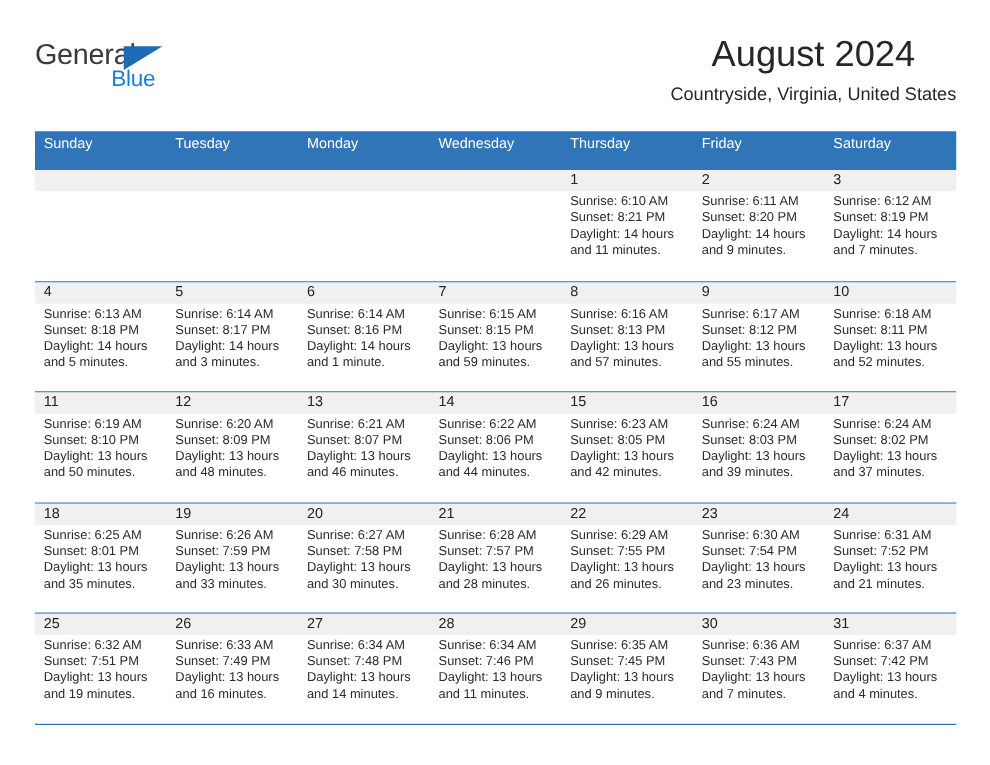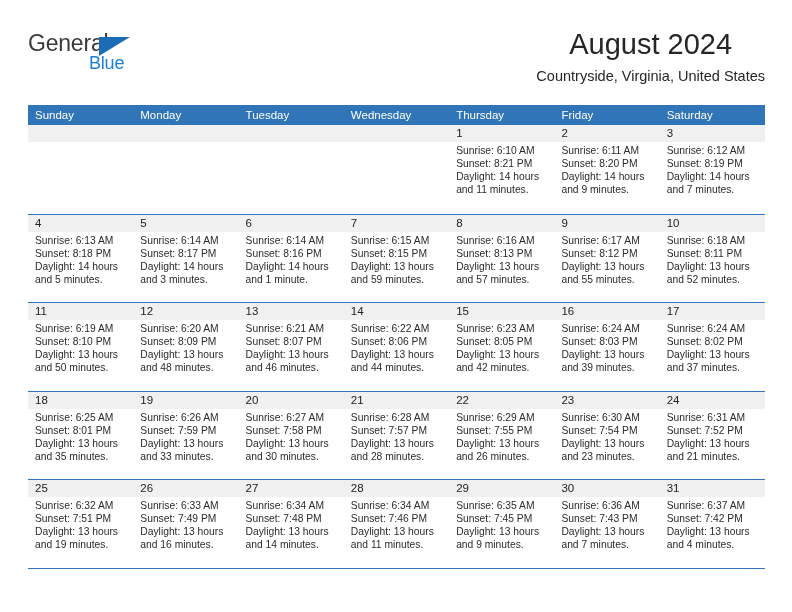--- a/index.html
+++ b/index.html
@@ -87,21 +87,21 @@
   
   .calendar {
     position: absolute;
     left: 28px;
     top: 105px;
     width: 737px;
   }
   .weekday-row {
     display: flex;
     background: #3075b8;
-    height: 20px;
+    height: 31px;
   }
   .weekday {
     flex: 1 1 0;
     color: #ffffff;
     font-size: 11.5px;
     line-height: 20px;
     padding-left: 7px;
     box-sizing: border-box;
     white-space: nowrap;
   }
@@ -176,22 +176,22 @@
     <div class="title-block">
       <div class="month-title">August 2024</div>
       <div class="location-title">Countryside, Virginia, United States</div>
     </div>
 
   </div>
 
   <div class="calendar">
     <div class="weekday-row">
       <div class="weekday">Sunday</div>
+      <div class="weekday">Tuesday</div>
       <div class="weekday">Monday</div>
-      <div class="weekday">Tuesday</div>
       <div class="weekday">Wednesday</div>
       <div class="weekday">Thursday</div>
       <div class="weekday">Friday</div>
       <div class="weekday">Saturday</div>
     </div>
     <div id="weeks-container">
         <div class="week">
           <div class="daynum-band"></div>
           <div class="day empty">
             <div class="daynum"></div>

